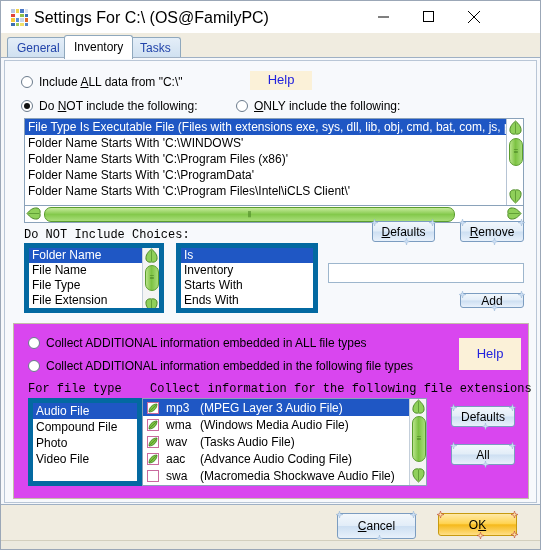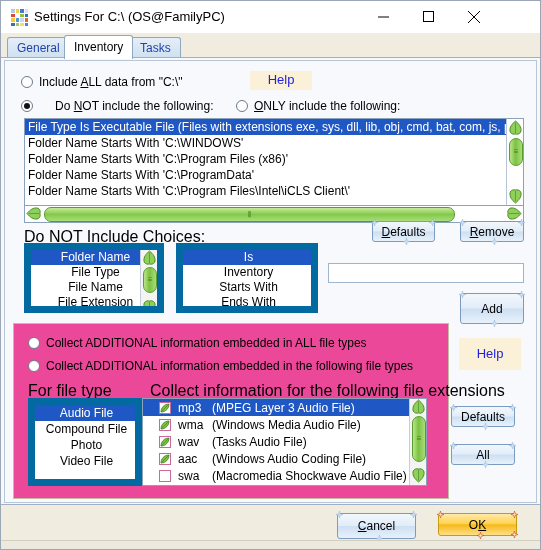--- a/index.html
+++ b/index.html
@@ -39,21 +39,21 @@
     grid-template-columns: repeat(4, 1fr);
     grid-template-rows: repeat(4, 1fr);
     gap: 1px;
     background: #ffffff;
     border: 1px solid #ffffff;
   }
   #app-icon i { display: block; }
   #title-text {
     position: absolute;
     left: 33px; top: 8px;
-    font-size: 13px;
+    font-size: 16px;
     color: #000000;
     white-space: nowrap;
   }
   .wbtn {
     position: absolute;
     top: 0;
     width: 45px; height: 31px;
     background: transparent;
     border: none;
     cursor: default;
@@ -221,31 +221,31 @@
     transform: translate(-50%,-50%);
     color: #3f7a1c;
     font-size: 8px;
     line-height: 8px;
     letter-spacing: 0;
   }
 
   
   .section-label {
     position: absolute;
-    font-size: 16px;
+    font-size: 12px;
     white-space: nowrap;
     cursor: default;
+    font-family: Liberation Mono, monospace;
   }
   .listbox {
     position: absolute;
     background: #ffffff;
-    border: 7px solid #0369a1;
+    border: 5px solid #0369a1;
     box-sizing: border-box;
     overflow: hidden;
-    text-align: center;
   }
   .lb-row {
     height: 15px;
     line-height: 15px;
     padding-left: 3px;
     font-size: 12px;
     white-space: nowrap;
     cursor: default;
   }
   .lb-row.sel { background: #1f57c4; color: #ffffff; }
@@ -285,30 +285,30 @@
     font-size: 12px;
     padding: 1px 3px;
     font-family: "Liberation Sans", sans-serif;
     outline: none;
   }
 
   
   #lowergroup {
     position: absolute;
     left: 8px; top: 262px;
-    width: 436px; height: 176px;
-    background: #ec4899;
+    width: 516px; height: 176px;
+    background: #d946ef;
     border: 1px solid #c3bda8;
     box-sizing: border-box;
   }
   .ext-row {
     height: 17px;
     display: flex;
     align-items: center;
-    padding-left: 16px;
+    padding-left: 4px;
     font-size: 12px;
     white-space: nowrap;
     cursor: default;
   }
   .ext-row.sel { background: #1f57c4; color: #ffffff; }
   .ext-cb {
     width: 12px; height: 12px;
     box-sizing: border-box;
     border: 1px solid #c96a9e;
     background: #ffffff;
@@ -409,21 +409,21 @@
   <div id="panel">
    <div id="panel-inner">
 
     <div class="radio-row" style="left:16px; top:14px;">
       <span class="radio"></span>
       <span class="radio-label">Include <u>A</u>LL data from "C:\"</span>
     </div>
 
     <div class="help-label" style="left:245px; top:10px; width:62px; height:19px;">Help</div>
 
-    <div class="radio-row" style="left:16px; top:38px;gap:16px;">
+    <div class="radio-row" style="left:16px; top:38px;">
       <span class="radio on"></span>
       <span class="radio-label">Do <u>N</u>OT include the following:</span>
     </div>
     <div class="radio-row" style="left:231px; top:38px;">
       <span class="radio"></span>
       <span class="radio-label"><u>O</u>NLY include the following:</span>
     </div>
 
     <div id="biglist">
       <div class="bl-row sel">File Type Is Executable File (Files with extensions exe, sys, dll, lib, obj, cmd, bat, com, js, php, pl, p</div>
@@ -467,22 +467,22 @@
           <path d="M14 7.5 C11 11 8 13.5 4 13 C1 12.5 0.5 9.5 1 7.5 C0.5 5.5 1 2.5 4 2 C8 1.5 11 4 14 7.5 Z" fill="#8fd05a" stroke="#4e8a28" stroke-width="1"></path>
           <path d="M2 7.5 L12.5 7.5" stroke="#4e8a28" stroke-width="0.7"></path>
         </svg>
       </div>
     </div>
 
     <div class="section-label" style="left:19px; top:167px;">Do NOT Include Choices:</div>
 
     <div class="listbox" style="left:19px; top:182px; width:140px; height:70px;">
       <div class="lb-row sel">Folder Name</div>
+      <div class="lb-row">File Name</div>
       <div class="lb-row">File Type</div>
-      <div class="lb-row">File Name</div>
       <div class="lb-row">File Extension</div>
       <div class="lb-row">File Size</div>
       <div style="position:absolute; right:0; top:0; width:17px; height:68px; background:#f4f4f4; border-left:1px solid #c4cfdb; box-sizing:border-box;">
         <div class="leaf" style="left:1px; top:0px;">
           <svg width="15" height="15" viewBox="0 0 15 15">
             <path d="M7.5 1 C11 4 13.5 7 13 11 C12.5 14 9.5 14.5 7.5 14 C5.5 14.5 2.5 14 2 11 C1.5 7 4 4 7.5 1 Z" fill="#8fd05a" stroke="#4e8a28" stroke-width="1"></path>
             <path d="M7.5 2.5 L7.5 13" stroke="#4e8a28" stroke-width="0.7"></path>
           </svg>
         </div>
         <div class="vthumb" style="left:2px; top:17px; width:12px; height:24px;">
@@ -537,21 +537,21 @@
           </span>
       <span class="star" style="left:30px; bottom:-4px;">
             <svg width="7" height="7" viewBox="0 0 7 7">
               <path d="M3.5 0 L4.3 2.7 L7 3.5 L4.3 4.3 L3.5 7 L2.7 4.3 L0 3.5 L2.7 2.7 Z" fill="#cfe0f5" stroke="#87a9cc" stroke-width="0.4"></path>
             </svg>
           </span>
     </button>
 
     <input class="textfield" style="left: 323px; top: 202px; width: 196px; height: 20px;" type="text" value="">
 
-    <button class="btn" style="left:455px; top:232px; width:64px; height:31px;">
+    <button class="btn" style="left:455px; top:232px; width:64px; height:15px;">
       <span>Add</span>
       <span class="star" style="left:-2px; top:-3px;">
             <svg width="7" height="7" viewBox="0 0 7 7">
               <path d="M3.5 0 L4.3 2.7 L7 3.5 L4.3 4.3 L3.5 7 L2.7 4.3 L0 3.5 L2.7 2.7 Z" fill="#cfe0f5" stroke="#87a9cc" stroke-width="0.4"></path>
             </svg>
           </span>
       <span class="star" style="right:-2px; top:-3px;">
             <svg width="7" height="7" viewBox="0 0 7 7">
               <path d="M3.5 0 L4.3 2.7 L7 3.5 L4.3 4.3 L3.5 7 L2.7 4.3 L0 3.5 L2.7 2.7 Z" fill="#cfe0f5" stroke="#87a9cc" stroke-width="0.4"></path>
             </svg>
@@ -623,21 +623,21 @@
         </div>
 
         <div class="ext-row">
           <span class="ext-cb on">
             <svg width="10" height="10" viewBox="0 0 10 10">
                   <path d="M1 9 C1 5 4 1 9 1 C9 5 6 9 1 9 Z" fill="#7cc242" stroke="#3f7a1c" stroke-width="0.8"></path>
                   <path d="M1.5 8.5 L8.5 1.5" stroke="#3f7a1c" stroke-width="0.6"></path>
                 </svg>
           </span>
           <span class="ext-abbr">aac</span>
-          <span>(Windows Audio Coding File)</span>
+          <span>(Advance Audio Coding File)</span>
         </div>
 
         <div class="ext-row">
           <span class="ext-cb"></span>
           <span class="ext-abbr">swa</span>
           <span>(Macromedia Shockwave Audio File)</span>
         </div>
 
         <div class="ext-row">
 

